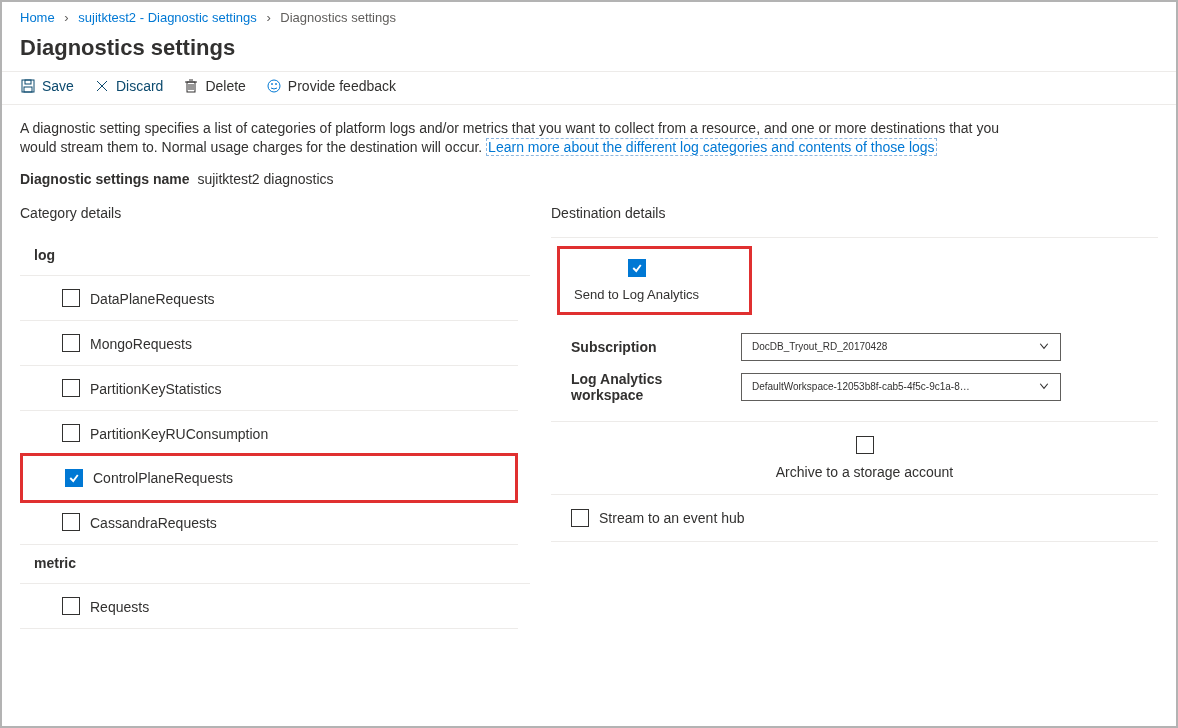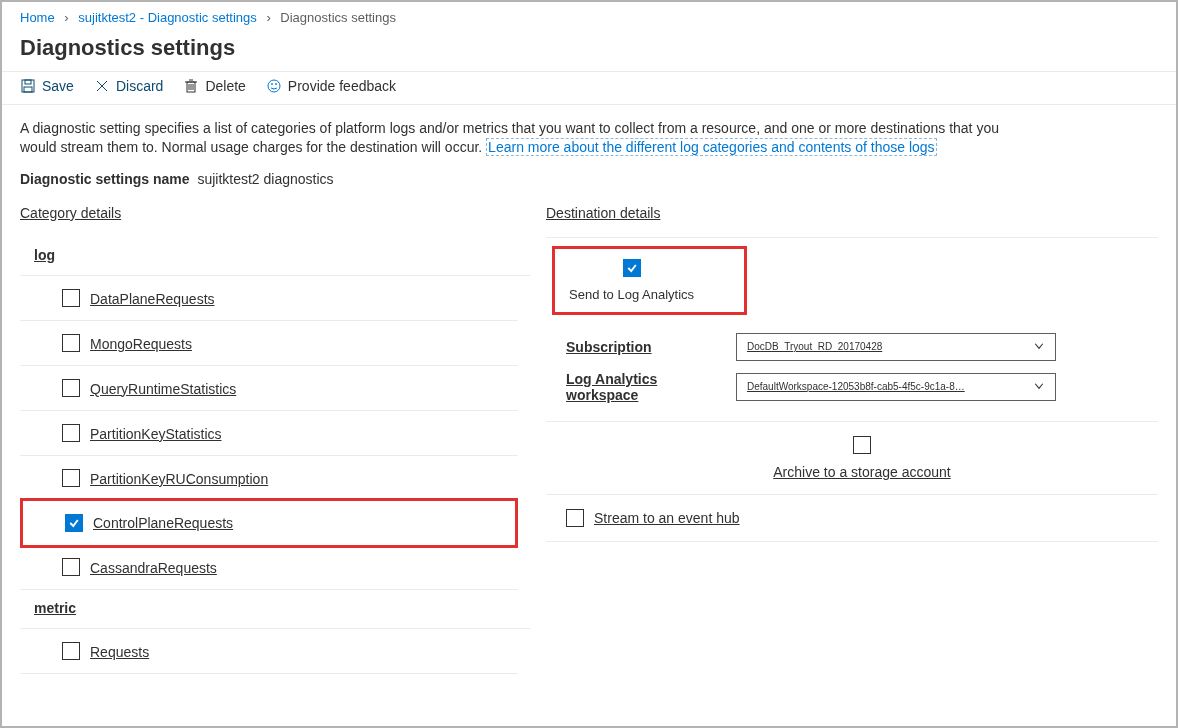--- a/index.html
+++ b/index.html
@@ -55,25 +55,24 @@
     padding: 0 1px;
   }
   .name-row {
     margin-top: 14px;
     font-size: 14px;
   }
   .name-row .lbl { font-weight: 600; }
   .columns {
     display: flex;
     margin-top: 18px;
-    gap: 0;
-    text-decoration: underline;
+    gap: 17px;
   }
   .col-left { width: 510px; }
-  .col-right { margin-left: 16px; flex: 1; }
+  .col-right { margin-left: 4px; flex: 1; }
   .col-header {
     font-size: 14px;
     margin-bottom: 16px;
   }
   .group-head {
     font-weight: 600;
     font-size: 14px;
     padding: 10px 0 12px 14px;
     border-bottom: 1px solid #edebe9;
   }
@@ -223,24 +222,20 @@
       <div class="cat-row">
         <span class="cb"></span>
         <span>DataPlaneRequests</span>
       </div>
       <div class="cat-row">
         <span class="cb"></span>
         <span>MongoRequests</span>
       </div>
       <div class="cat-row">
         <span class="cb"></span>
-        <span>QueryRuntimeStatistics</span>
-      </div>
-      <div class="cat-row">
-        <span class="cb"></span>
         <span>PartitionKeyStatistics</span>
       </div>
       <div class="cat-row">
         <span class="cb"></span>
         <span>PartitionKeyRUConsumption</span>
       </div>
       <div class="highlight-row">
         <span class="cb checked">
           <svg viewBox="0 0 16 16" stroke="#fff" stroke-width="2.5" fill="none">
               <polyline points="3,8 7,12 13,4"></polyline>

